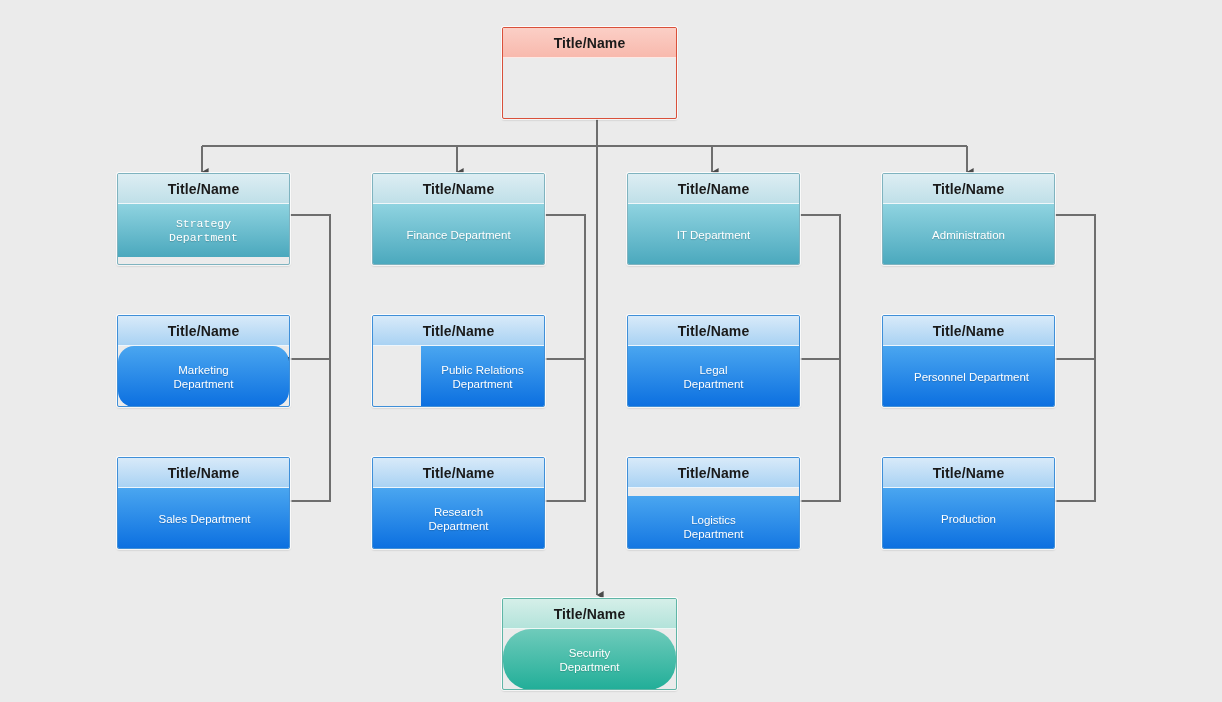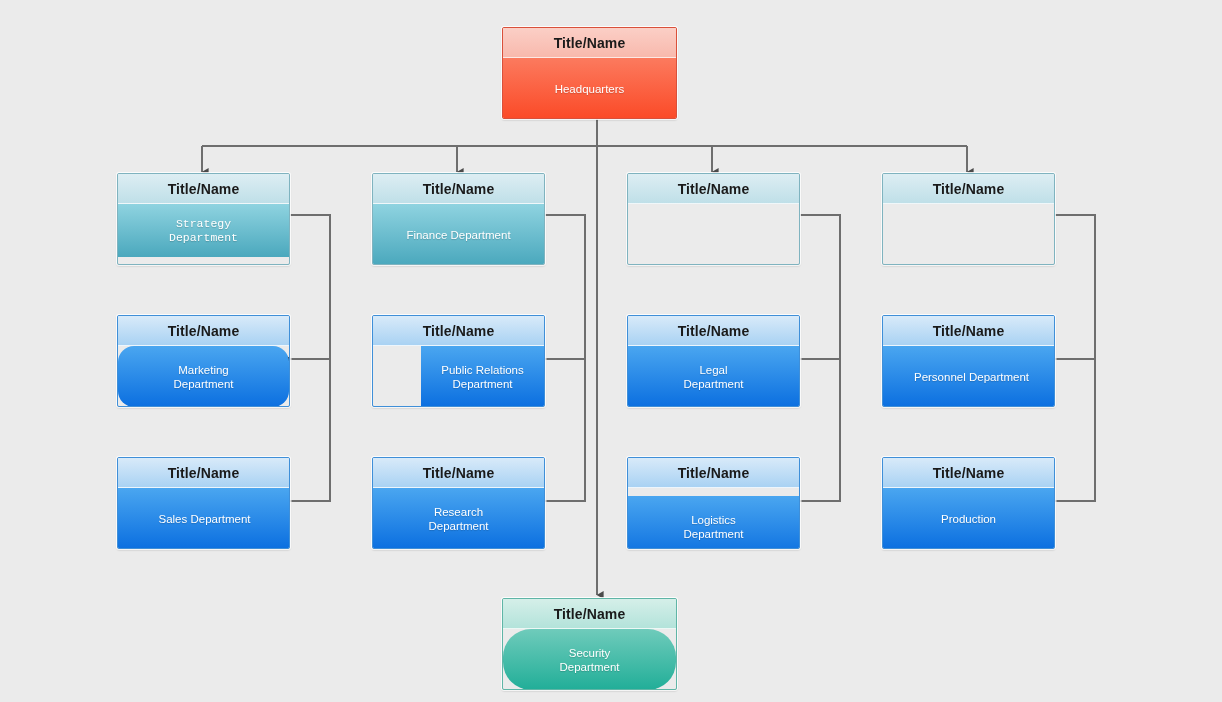--- a/index.html
+++ b/index.html
@@ -131,40 +131,41 @@
       <path d="M800,215 L840,215 L840,359 L802,359" marker-end="url(#arrowLeft)"></path>
       <path d="M840,359 L840,501 L802,501" marker-end="url(#arrowLeft)"></path>
 
       <path d="M1055,215 L1095,215 L1095,359 L1057,359" marker-end="url(#arrowLeft)"></path>
       <path d="M1095,359 L1095,501 L1057,501" marker-end="url(#arrowLeft)"></path>
     </g>
   </svg>
 
   <div class="node t-hq" style="left:502px; top:27px; width:175px; height:92px;">
     <div class="node-header">Title/Name</div>
-    <div class="node-body" style="height:61px;">Headquarters</div>
   </div>
 
   <div class="node t-div" style="left:117px; top:173px; width:173px; height:92px;">
     <div class="node-header">Title/Name</div>
     <div class="node-body" style="height:53px;font-family:Liberation Mono, monospace;">Strategy
 Department</div>
   </div>
 
   <div class="node t-div" style="left:372px; top:173px; width:173px; height:92px;">
     <div class="node-header">Title/Name</div>
     <div class="node-body" style="height:61px;">Finance Department</div>
   </div>
 
   <div class="node t-div" style="left:627px; top:173px; width:173px; height:92px;">
     <div class="node-header">Title/Name</div>
+    <div class="node-body" style="height:61px;">IT Department</div>
   </div>
 
   <div class="node t-div" style="left:882px; top:173px; width:173px; height:92px;">
     <div class="node-header">Title/Name</div>
+    <div class="node-body" style="height:61px;">Administration</div>
   </div>
 
   <div class="node t-sub" style="left:117px; top:315px; width:173px; height:92px;">
     <div class="node-header">Title/Name</div>
     <div class="node-body" style="height:61px;border-radius:16px;">Marketing
 Department</div>
   </div>
 
   <div class="node t-sub" style="left:372px; top:315px; width:173px; height:92px;">
     <div class="node-header">Title/Name</div>

